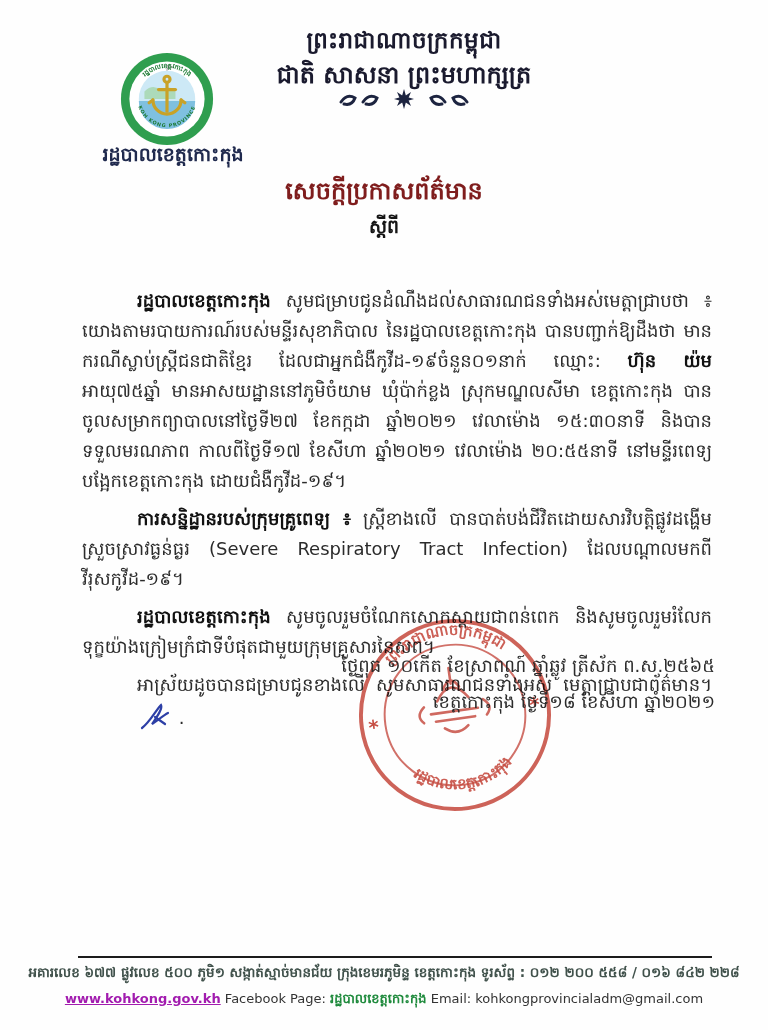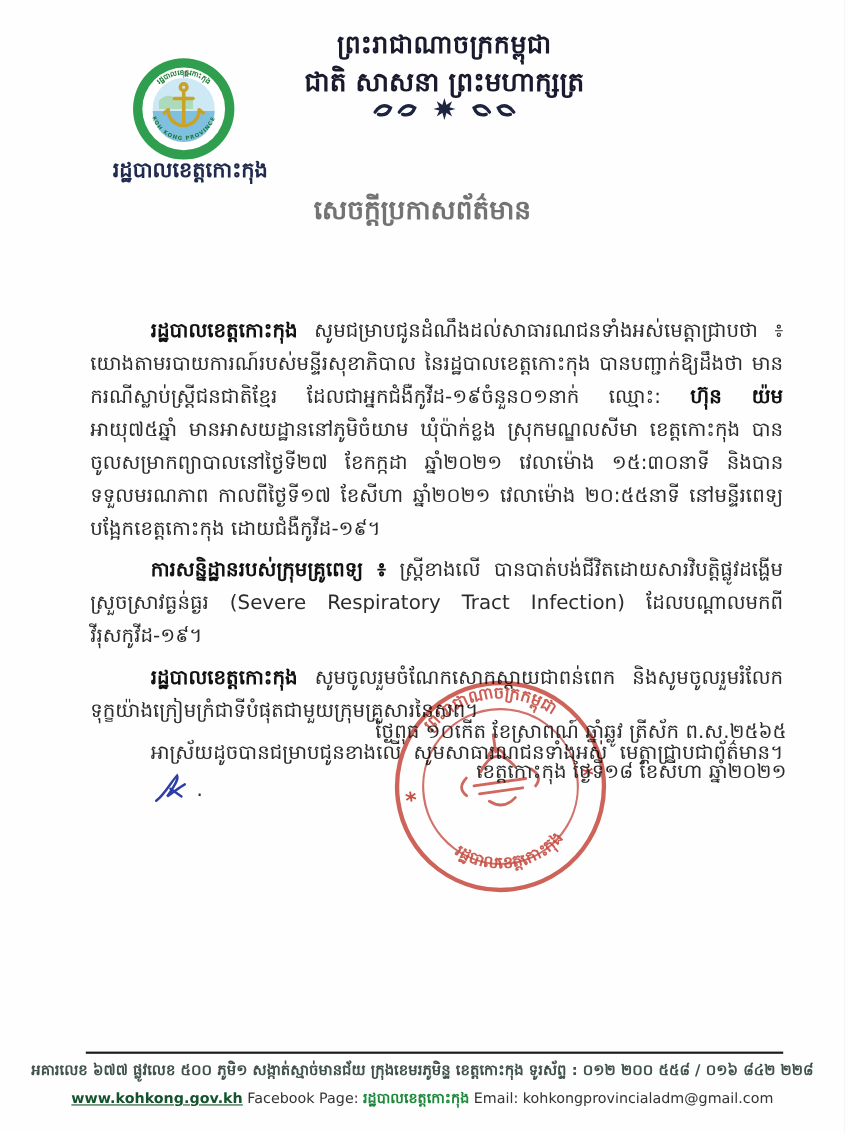--- a/index.html
+++ b/index.html
@@ -14,21 +14,21 @@
   .kingdom{position:absolute;top:26px;left:40px;right:0;text-align:center;
     font-size:23px;font-weight:bold;color:#1a1a2e;letter-spacing:.5px;}
   .motto{position:absolute;top:60px;left:40px;right:0;text-align:center;
     font-size:24px;font-weight:bold;color:#1a1a2e;}
   .ornament{position:absolute;top:88px;left:40px;right:0;text-align:center;}
   .logo{position:absolute;left:120px;top:52px;width:94px;height:94px;}
   .orgname{position:absolute;left:78px;top:142px;width:190px;text-align:center;
     font-size:19px;font-weight:bold;color:#202a4e;}
   
   .title1{position:absolute;top:176px;left:0;right:0;text-align:center;
-    font-size:24px;font-weight:bold;color:#737373;}
+    font-size:24px;font-weight:bold;color:#7f1d1d;}
   .title2{position:absolute;top:214px;left:0;right:0;text-align:center;
     font-size:19px;font-weight:bold;color:#141414;}
   .title3{position:absolute;top:246px;left:0;right:0;text-align:center;
     font-size:18.5px;font-weight:bold;color:#141414;}
   
   .body{position:absolute;top:286px;left:62px;right:56px;
     font-size:18px;line-height:30px;text-align:justify;margin-left:20px;}
   .body p{margin:0 0 8px 0;text-indent:55px;}
   .lead{font-weight:bold;color:#111;}
   .pname{font-weight:bold;color:#111;}
@@ -38,21 +38,21 @@
     font-size:18px;line-height:36px;color:#2b2b2b;z-index:2;}
   .stamp{position:absolute;left:356px;top:616px;width:198px;height:198px;
     transform:rotate(-8deg);opacity:.9;mix-blend-mode:multiply;z-index:1;}
   
   .footer-rule{position:absolute;top:956px;left:78px;width:634px;
     border-top:2.5px solid #1c1c1c;}
   .footer1{position:absolute;top:964px;left:0;right:0;text-align:center;
     font-size:13.5px;color:#41524c;font-weight:bold;}
   .footer2{position:absolute;top:990px;left:0;right:0;text-align:center;
     font-size:13px;color:#333;}
-  .weblink{color:#14532d;text-decoration:underline;font-weight:bold;}
+  .weblink{color:#a21caf;text-decoration:underline;font-weight:bold;}
   .fbname{color:#1e8a3c;font-weight:bold;}
   .f2label{color:#333;}
 </style>
 </head>
 <body>
 
 <div class="page">
 
   <div class="kingdom">ព្រះរាជាណាចក្រកម្ពុជា</div>
   <div class="motto">ជាតិ សាសនា ព្រះមហាក្សត្រ</div>
@@ -102,20 +102,21 @@
         <textPath href="#logoTopArc" startOffset="50%" text-anchor="middle">រដ្ឋបាលខេត្តកោះកុង</textPath>
       </text>
       <text font-size="5.2" fill="#1b7a33" font-weight="bold" letter-spacing="1">
         <textPath href="#logoBottomArc" startOffset="50%" text-anchor="middle">KOH KONG PROVINCE</textPath>
       </text>
     </svg>
   </div>
   <div class="orgname">រដ្ឋបាលខេត្តកោះកុង</div>
 
   <div class="title1">សេចក្តីប្រកាសព័ត៌មាន</div>
+  <div class="title2">ស្តីពី</div>
 
   <div class="body">
     <p>
       <span class="lead">រដ្ឋបាលខេត្តកោះកុង</span><span> សូមជម្រាបជូនដំណឹងដល់សាធារណជនទាំងអស់មេត្តាជ្រាបថា ៖ យោងតាមរបាយការណ៍របស់មន្ទីរសុខាភិបាល នៃរដ្ឋបាលខេត្តកោះកុង បានបញ្ជាក់ឱ្យដឹងថា មានករណីស្លាប់ស្ត្រីជនជាតិខ្មែរ ដែលជាអ្នកជំងឺកូវីដ-១៩ចំនួន០១នាក់ ឈ្មោះ: </span><span class="pname">ហ៊ុន យ៉ម</span><span> អាយុ៧៥ឆ្នាំ មានអាសយដ្ឋាននៅភូមិចំយាម ឃុំប៉ាក់ខ្លង ស្រុកមណ្ឌលសីមា ខេត្តកោះកុង បានចូលសម្រាកព្យាបាលនៅថ្ងៃទី២៧ ខែកក្កដា ឆ្នាំ២០២១ វេលាម៉ោង ១៥:៣០នាទី និងបានទទួលមរណភាព កាលពីថ្ងៃទី១៧ ខែសីហា ឆ្នាំ២០២១ វេលាម៉ោង ២០:៥៥នាទី នៅមន្ទីរពេទ្យបង្អែកខេត្តកោះកុង ដោយជំងឺកូវីដ-១៩។</span>
     </p>
     <p>
       <span class="lead">ការសន្និដ្ឋានរបស់ក្រុមគ្រូពេទ្យ ៖</span><span> ស្ត្រីខាងលើ បានបាត់បង់ជីវិតដោយសារវិបត្តិផ្លូវដង្ហើមស្រួចស្រាវធ្ងន់ធ្ងរ (Severe Respiratory Tract Infection) ដែលបណ្តាលមកពីវីរុសកូវីដ-១៩។</span>
     </p>
     <p>
       <span class="lead">រដ្ឋបាលខេត្តកោះកុង</span><span> សូមចូលរួមចំណែកសោកស្តាយជាពន់ពេក និងសូមចូលរួមរំលែកទុក្ខយ៉ាងក្រៀមក្រំជាទីបំផុតជាមួយក្រុមគ្រួសារនៃសព។</span>

